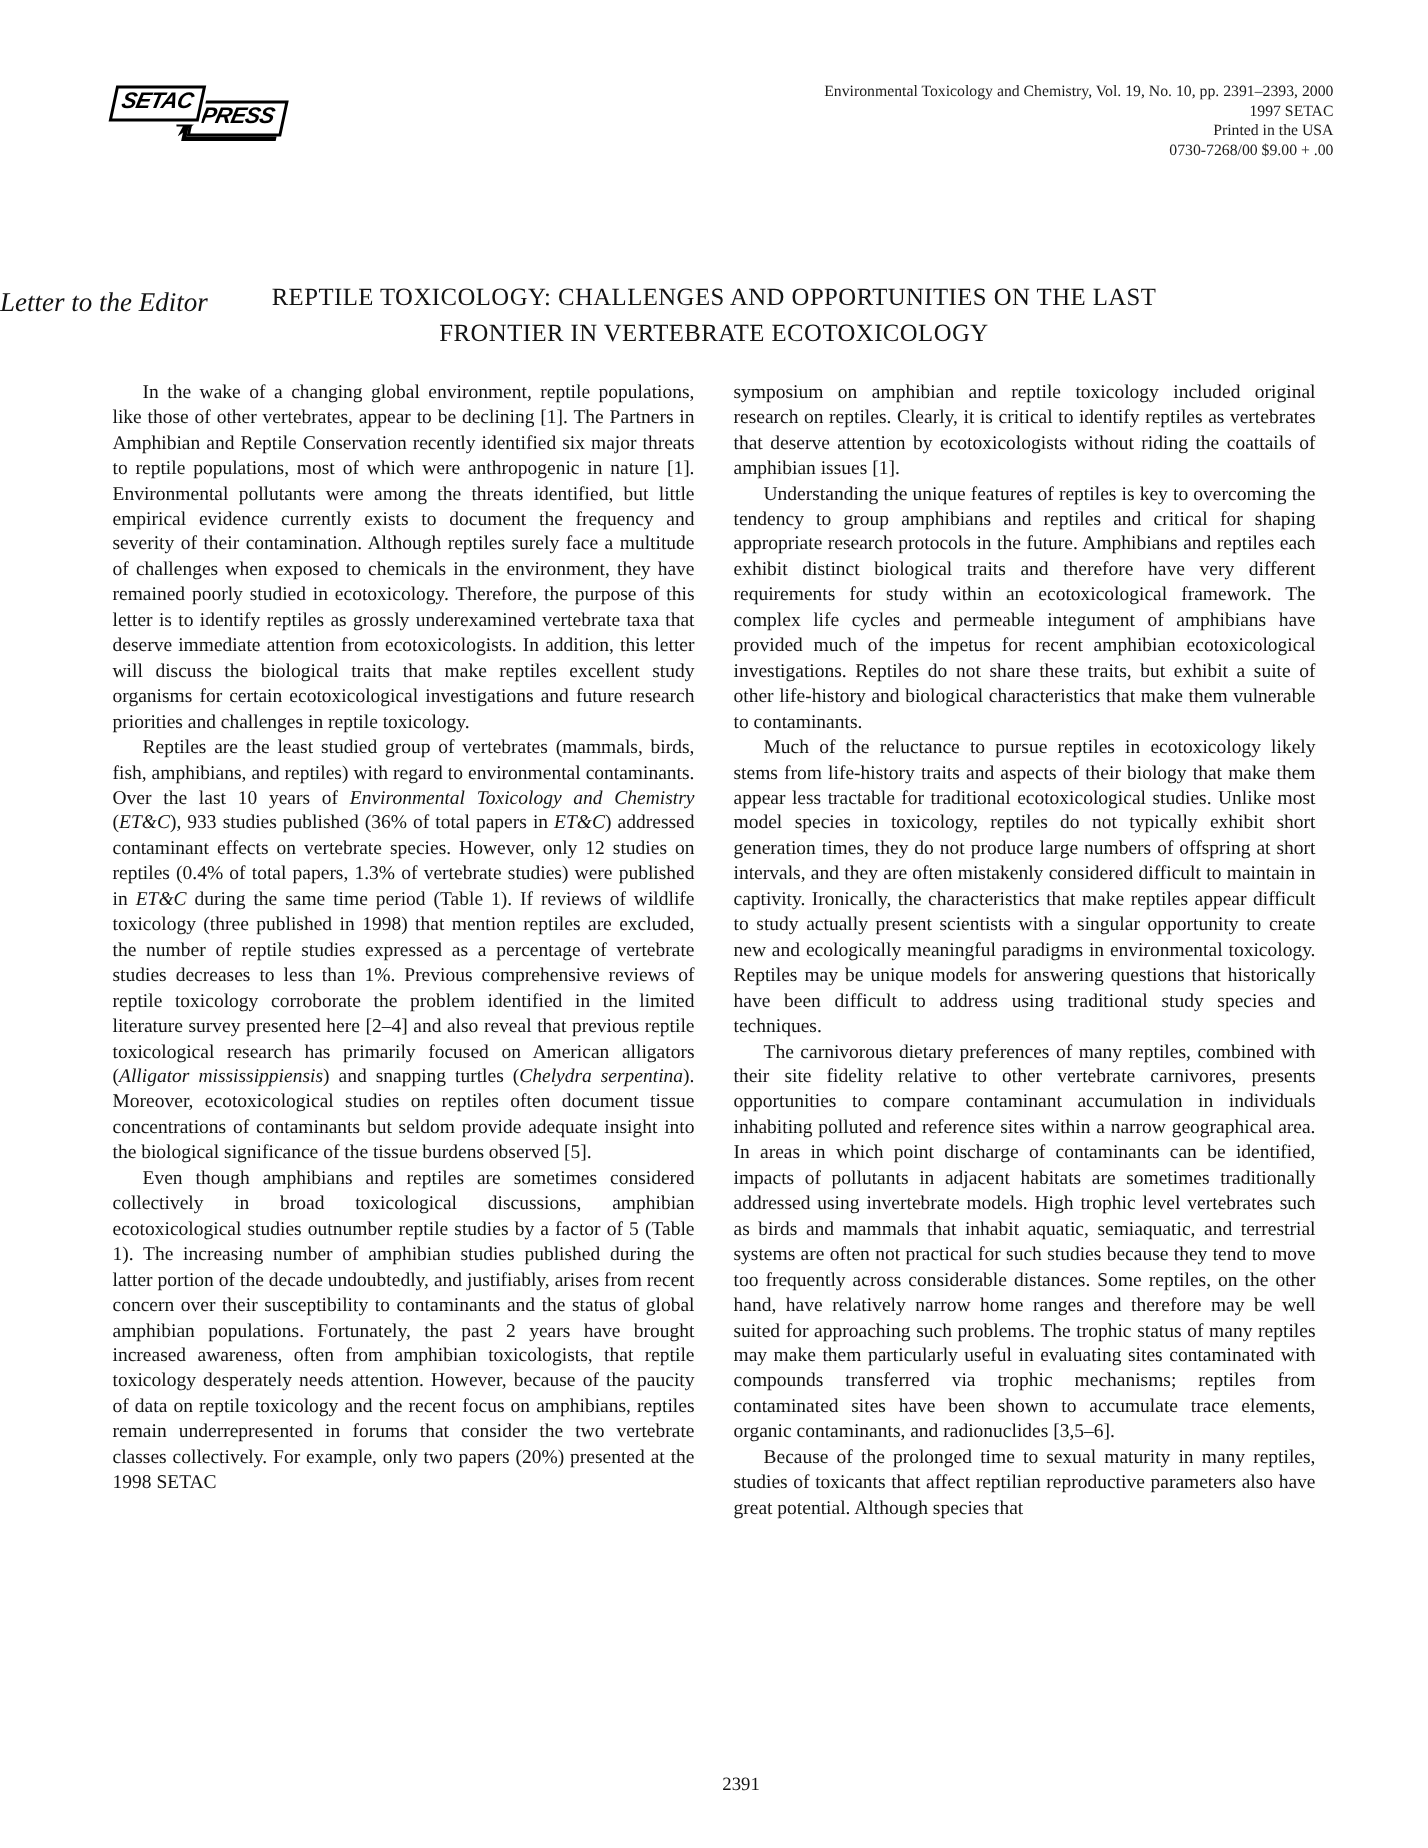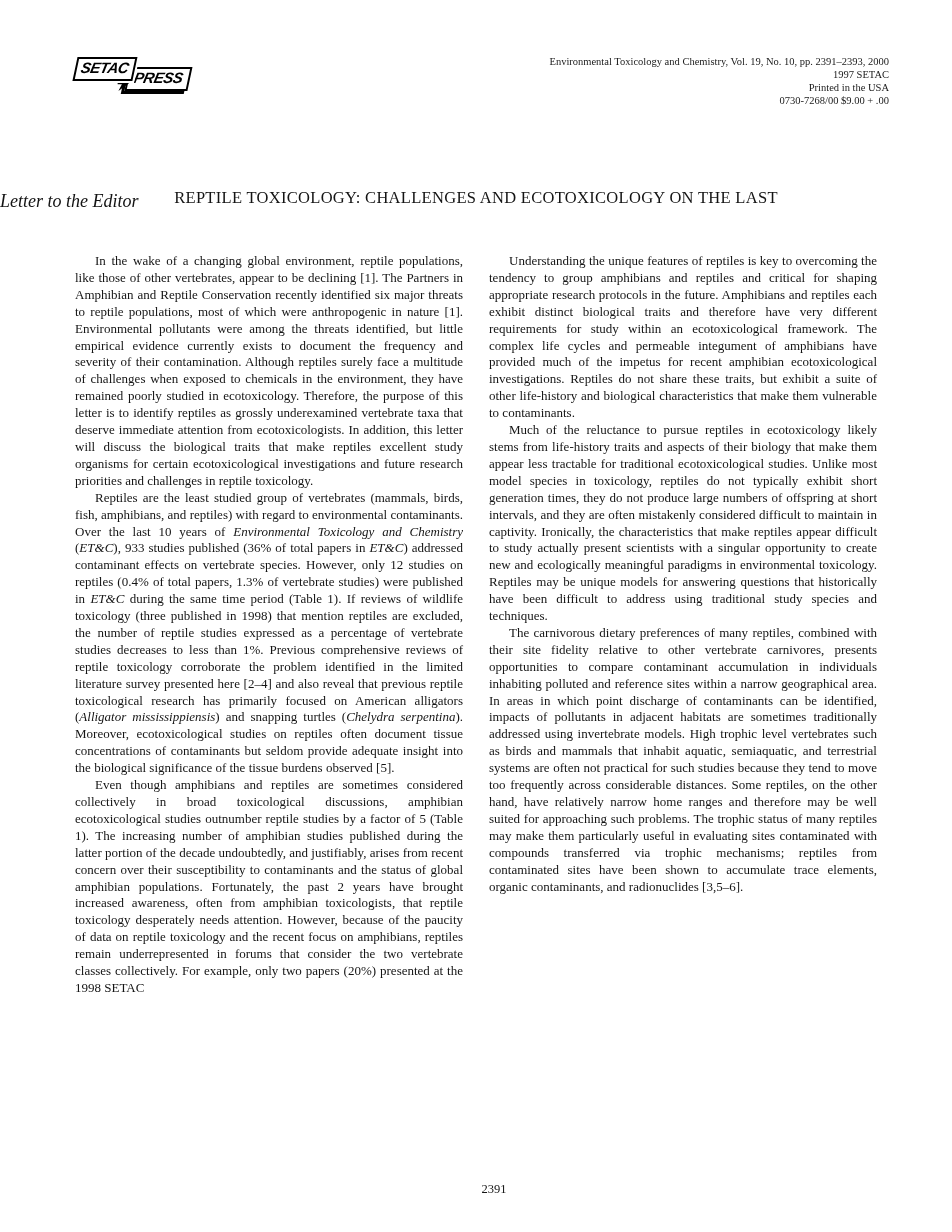--- a/index.html
+++ b/index.html
@@ -142,33 +142,36 @@
       <div>Environmental Toxicology and Chemistry, Vol. 19, No. 10, pp. 2391–2393, 2000</div>
       <div>1997 SETAC</div>
       <div>Printed in the USA</div>
       <div>0730-7268/00 $9.00 + .00</div>
     </div>
   </header>
 
   <div class="section-label">Letter to the Editor</div>
 
   <h1 class="article-title">
-    <span>REPTILE TOXICOLOGY: CHALLENGES AND ECOTOXICOLOGY ON THE LAST</span><br>
+    <span>REPTILE TOXICOLOGY: CHALLENGES AND OPPORTUNITIES ON THE LAST</span><br>
+    <span>FRONTIER IN VERTEBRATE ECOTOXICOLOGY</span>
   </h1>
 
   <main class="columns">
     <section class="column">
         <p class="para">In the wake of a changing global environment, reptile populations, like those of other vertebrates, appear to be declining [1]. The Partners in Amphibian and Reptile Conservation recently identified six major threats to reptile populations, most of which were anthropogenic in nature [1]. Environmental pollutants were among the threats identified, but little empirical evidence currently exists to document the frequency and severity of their contamination. Although reptiles surely face a multitude of challenges when exposed to chemicals in the environment, they have remained poorly studied in ecotoxicology. Therefore, the purpose of this letter is to identify reptiles as grossly underexamined vertebrate taxa that deserve immediate attention from ecotoxicologists. In addition, this letter will discuss the biological traits that make reptiles excellent study organisms for certain ecotoxicological investigations and future research priorities and challenges in reptile toxicology.</p>
         <p class="para"><span>Reptiles are the least studied group of vertebrates (mammals, birds, fish, amphibians, and reptiles) with regard to environmental contaminants. Over the last 10 years of </span><em>Environmental Toxicology and Chemistry</em><span> (</span><em>ET&amp;C</em><span>), 933 studies published (36% of total papers in </span><em>ET&amp;C</em><span>) addressed contaminant effects on vertebrate species. However, only 12 studies on reptiles (0.4% of total papers, 1.3% of vertebrate studies) were published in </span><em>ET&amp;C</em><span> during the same time period (Table 1). If reviews of wildlife toxicology (three published in 1998) that mention reptiles are excluded, the number of reptile studies expressed as a percentage of vertebrate studies decreases to less than 1%. Previous comprehensive reviews of reptile toxicology corroborate the problem identified in the limited literature survey presented here [2–4] and also reveal that previous reptile toxicological research has primarily focused on American alligators (</span><em>Alligator mississippiensis</em><span>) and snapping turtles (</span><em>Chelydra serpentina</em><span>). Moreover, ecotoxicological studies on reptiles often document tissue concentrations of contaminants but seldom provide adequate insight into the biological significance of the tissue burdens observed [5].</span></p>
         <p class="para">Even though amphibians and reptiles are sometimes considered collectively in broad toxicological discussions, amphibian ecotoxicological studies outnumber reptile studies by a factor of 5 (Table 1). The increasing number of amphibian studies published during the latter portion of the decade undoubtedly, and justifiably, arises from recent concern over their susceptibility to contaminants and the status of global amphibian populations. Fortunately, the past 2 years have brought increased awareness, often from amphibian toxicologists, that reptile toxicology desperately needs attention. However, because of the paucity of data on reptile toxicology and the recent focus on amphibians, reptiles remain underrepresented in forums that consider the two vertebrate classes collectively. For example, only two papers (20%) presented at the 1998 SETAC</p>
       </section>
     <section class="column">
+        <p class="para no-indent">symposium on amphibian and reptile toxicology included original research on reptiles. Clearly, it is critical to identify reptiles as vertebrates that deserve attention by ecotoxicologists without riding the coattails of amphibian issues [1].</p>
         <p class="para">Understanding the unique features of reptiles is key to overcoming the tendency to group amphibians and reptiles and critical for shaping appropriate research protocols in the future. Amphibians and reptiles each exhibit distinct biological traits and therefore have very different requirements for study within an ecotoxicological framework. The complex life cycles and permeable integument of amphibians have provided much of the impetus for recent amphibian ecotoxicological investigations. Reptiles do not share these traits, but exhibit a suite of other life-history and biological characteristics that make them vulnerable to contaminants.</p>
         <p class="para">Much of the reluctance to pursue reptiles in ecotoxicology likely stems from life-history traits and aspects of their biology that make them appear less tractable for traditional ecotoxicological studies. Unlike most model species in toxicology, reptiles do not typically exhibit short generation times, they do not produce large numbers of offspring at short intervals, and they are often mistakenly considered difficult to maintain in captivity. Ironically, the characteristics that make reptiles appear difficult to study actually present scientists with a singular opportunity to create new and ecologically meaningful paradigms in environmental toxicology. Reptiles may be unique models for answering questions that historically have been difficult to address using traditional study species and techniques.</p>
         <p class="para">The carnivorous dietary preferences of many reptiles, combined with their site fidelity relative to other vertebrate carnivores, presents opportunities to compare contaminant accumulation in individuals inhabiting polluted and reference sites within a narrow geographical area. In areas in which point discharge of contaminants can be identified, impacts of pollutants in adjacent habitats are sometimes traditionally addressed using invertebrate models. High trophic level vertebrates such as birds and mammals that inhabit aquatic, semiaquatic, and terrestrial systems are often not practical for such studies because they tend to move too frequently across considerable distances. Some reptiles, on the other hand, have relatively narrow home ranges and therefore may be well suited for approaching such problems. The trophic status of many reptiles may make them particularly useful in evaluating sites contaminated with compounds transferred via trophic mechanisms; reptiles from contaminated sites have been shown to accumulate trace elements, organic contaminants, and radionuclides [3,5–6].</p>
+        <p class="para">Because of the prolonged time to sexual maturity in many reptiles, studies of toxicants that affect reptilian reproductive parameters also have great potential. Although species that</p>
       </section>
   </main>
 
   <footer class="page-footer">
     <span>2391</span>
   </footer>
 
 </div>
 
 </body></html>

